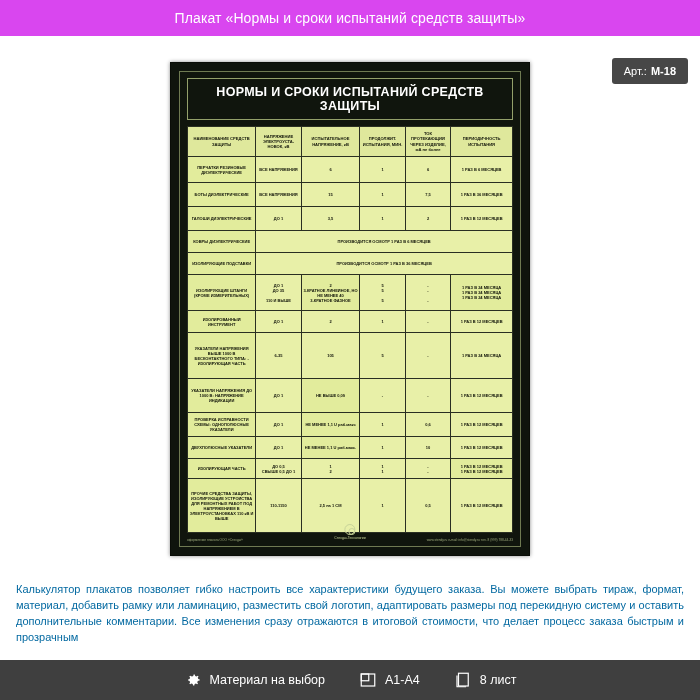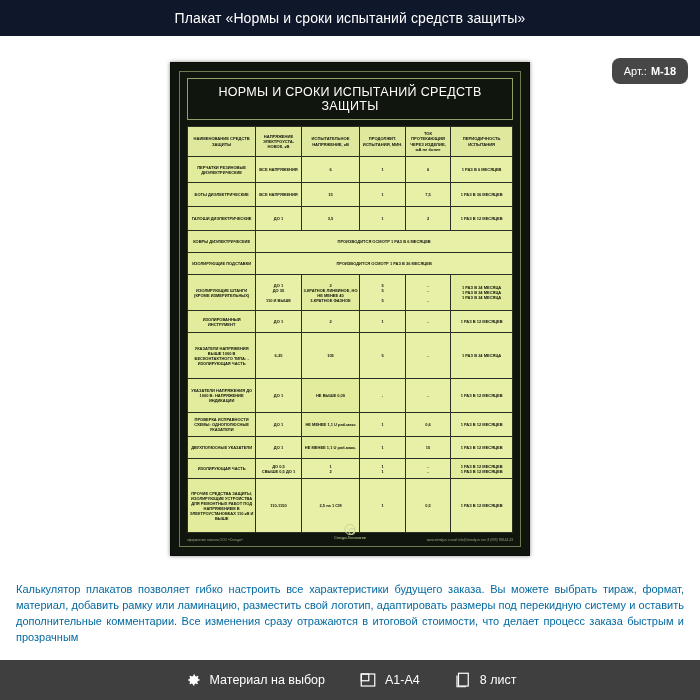--- a/index.html
+++ b/index.html
@@ -11,41 +11,41 @@
   }
   #page {
     position: relative;
     width: 700px; height: 700px;
     overflow: hidden;
     background: #ffffff;
   }
   
   .topbar {
     height: 36px;
-    background: #0f172a;
+    background: #d946ef;
     color: #ffffff;
     display: flex;
     align-items: center;
     justify-content: center;
     font-size: 14px;
     letter-spacing: .1px;
   }
   
   .stage {
     position: relative;
     height: 536px;
     background: #ffffff;
   }
   .art-badge {
     position: absolute;
     right: 12px; top: 22px;
     background: #474747;
     color: #fff;
     font-size: 11px;
-    border-radius: 8px;
+    border-radius: 3px;
     padding: 7px 12px;
     display: flex;
     align-items: center;
     gap: 4px;
     justify-content: space-between;
   }
   .art-badge b { font-size: 11px; }
 
   .poster {
     position: absolute;
@@ -63,21 +63,21 @@
     padding: 6px 7px 4px 7px;
     position: relative;
     display: flex;
     flex-direction: column;
   }
   .poster-title {
     border: 1px solid #93a06a;
     color: #ffffff;
     text-align: center;
     font-size: 12.5px;
-    font-weight: normal;
+    font-weight: bold;
     letter-spacing: .3px;
     padding: 6px 2px 6px 2px;
     margin-bottom: 6px;
     background: #10150d;
   }
   table.norms {
     width: 100%;
     border-collapse: collapse;
     table-layout: fixed;
     background: #e8f0a8;

